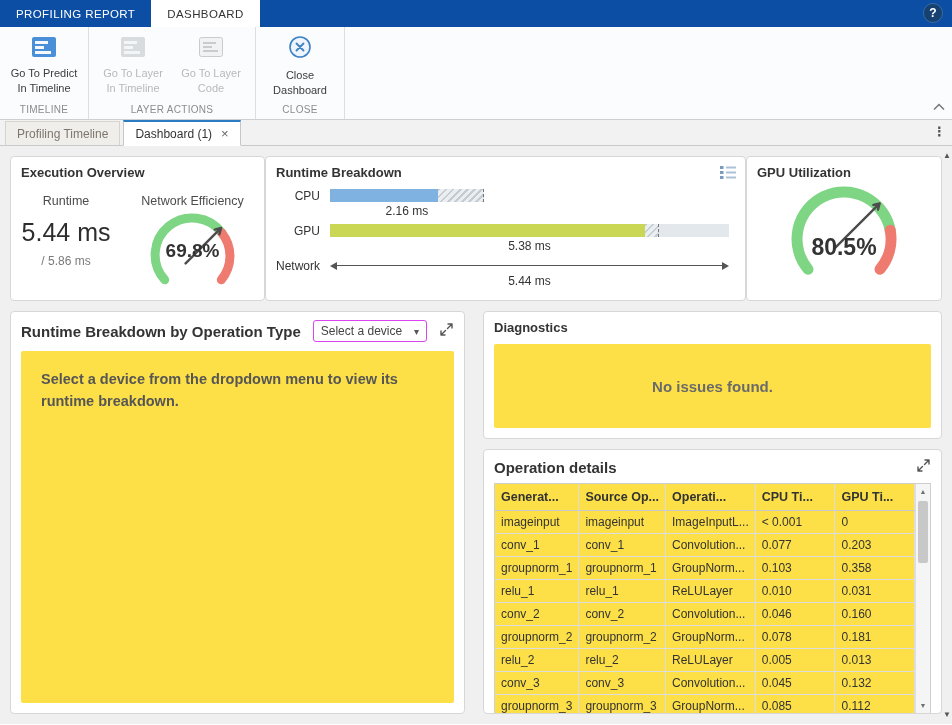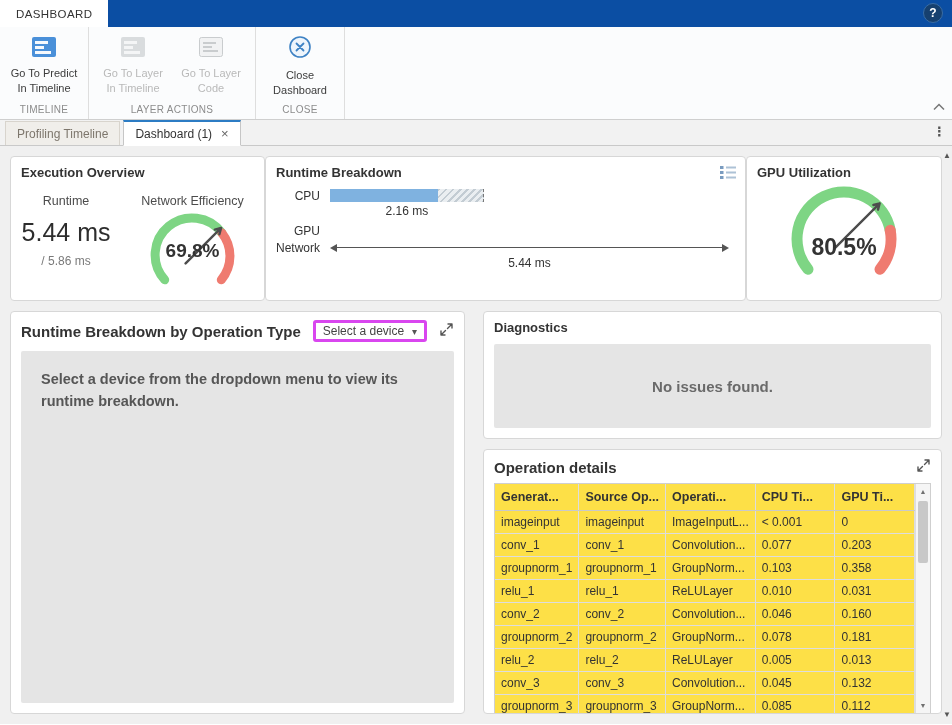--- a/index.html
+++ b/index.html
@@ -80,25 +80,25 @@
   .legend-btn { position: absolute; right: 8px; top: 8px; }
 
   
   .card-gpu { width: 196px; text-align: center; }
   .gpu-gauge-row { display: flex; justify-content: center; margin-top: 4px; }
 
   
   .card-optype { width: 455px; }
   .optype-head { display: flex; align-items: center; padding: 8px 10px 0; gap: 12px; }
   .optype-title { font-weight: bold; font-size: 15px; color: #333; white-space: nowrap; }
-  .dropdown { width: 150px; height: 22px; border: 3px solid #d946ef; border-radius: 3px; background: #fff;
+  .dropdown { width: 150px; height: 22px; border: 1px solid #d946ef; border-radius: 3px; background: #fff;
     display: flex; align-items: center; padding: 0 7px; font-size: 12px; color: #444; }
   .dropdown .caret { margin-left: auto; color: #555; font-size: 10px; }
   .expand-btn { margin-left: auto; }
-  .gray-panel { background: #e5e5e5; border-radius: 2px; margin: 9px 10px 10px; flex: 1; }
+  .gray-panel { background: #fde047; border-radius: 2px; margin: 9px 10px 10px; flex: 1; }
   .panel-center { display: flex; align-items: center; justify-content: center; font-weight: bold; color: #6a6a6a; font-size: 15px; }
   .optype-msg { padding: 17px 20px 0; font-weight: bold; font-size: 14.5px; color: #565656; line-height: 1.55; max-width: 420px; }
 
   
   .right-col { flex: 1; display: flex; flex-direction: column; gap: 10px; }
   .card-diag { height: 128px; }
   .card-details { flex: 1; }
   .details-head { display: flex; align-items: center; padding: 8px 10px 0; }
 
   
@@ -118,20 +118,21 @@
   .sb-btn.up { top: 0; } .sb-btn.down { bottom: 0; }
   .sb-thumb { position: absolute; left: 2px; right: 2px; top: 17px; height: 62px; background: #c8c8c8; border-radius: 2px; }
 
   .main-scroll-up { position: absolute; right: 1px; top: 5px; color: #555; font-size: 8px; }
   .main-scroll-down { position: absolute; right: 1px; bottom: 5px; color: #555; font-size: 8px; }
 </style>
 </head>
 <body>
 
 <div class="toolstrip">
+  <div class="ts-tab">PROFILING REPORT</div>
   <div class="ts-tab active">DASHBOARD</div>
   <div class="help-btn">?</div>
 </div>
 
 <div class="ribbon">
   <div class="ribbon-group">
     <div class="ribbon-buttons">
       <div class="ribbon-btn">
         <span>
           <svg width="30" height="24" viewBox="0 0 30 24">
@@ -256,20 +257,27 @@
             <div class="rb-bar">
               <div class="seg-solid-cpu" style="width: 27%;"></div>
               <div class="seg-hatch" style="width: 11.5%;"></div>
             </div>
             <div class="rb-value" style="width: 38.5%;">2.16 ms</div>
           </div>
         </div>
 
         <div class="rb-row">
           <div class="rb-label">GPU</div>
+          <div class="rb-area">
+            <div class="rb-bar gpu-bg">
+              <div class="seg-solid-gpu" style="width: 79%;"></div>
+              <div class="seg-hatch" style="width: 3.5%;"></div>
+            </div>
+            <div class="rb-value" style="width: 100%;">5.38 ms</div>
+          </div>
         </div>
 
         <div class="rb-row">
           <div class="rb-label">Network</div>
           <div class="rb-area">
             <div class="net-arrow">
               <div class="line"></div>
                 <div class="head-l"></div>
                 <div class="head-r"></div>
             </div>

